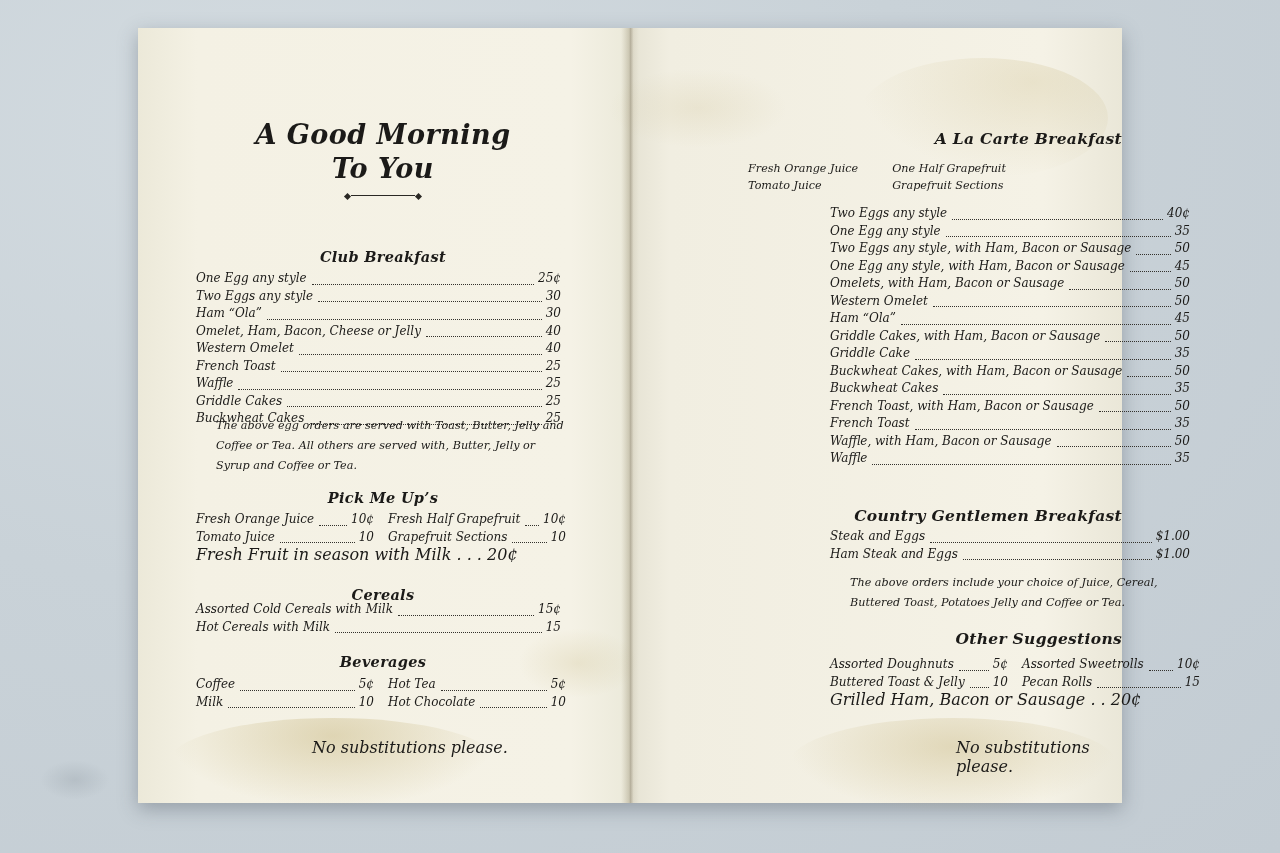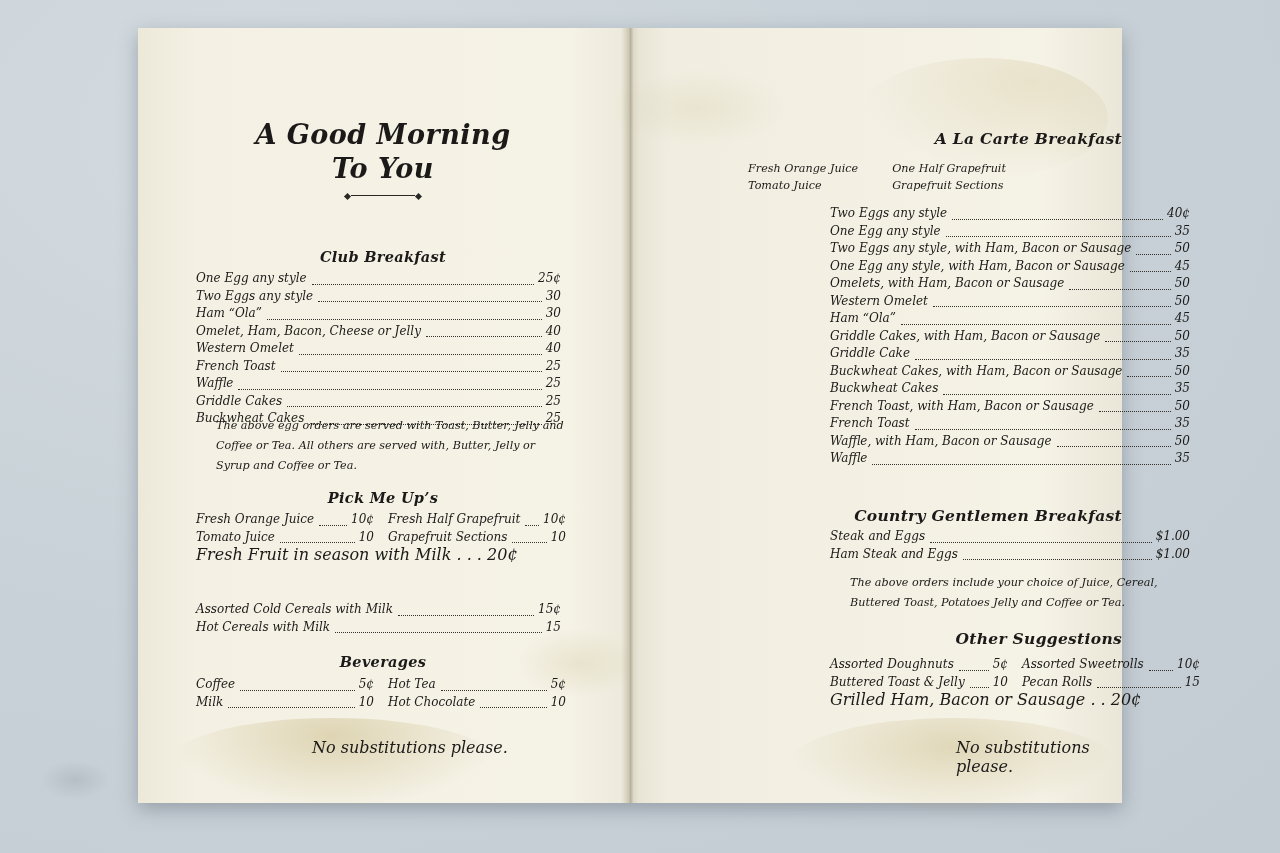--- a/index.html
+++ b/index.html
@@ -309,20 +309,23 @@
           <div class="row">
             <span class="name">Grapefruit Sections</span>
             <span class="dots"></span>
             <span class="price">10</span>
           </div>
         </div>
       </div>
       <div class="centered-line">Fresh Fruit in season with Milk . . . 20¢</div>
     </div>
 
+    <div id="cereal-head">
+      <h2 class="section script">Cereals</h2>
+    </div>
 
     <ul class="items" id="cereal-list">
       <li class="row">
         <span class="name">Assorted Cold Cereals with Milk</span>
         <span class="dots"></span>
         <span class="price">15¢</span>
       </li>
       <li class="row">
         <span class="name">Hot Cereals with Milk</span>
         <span class="dots"></span>

